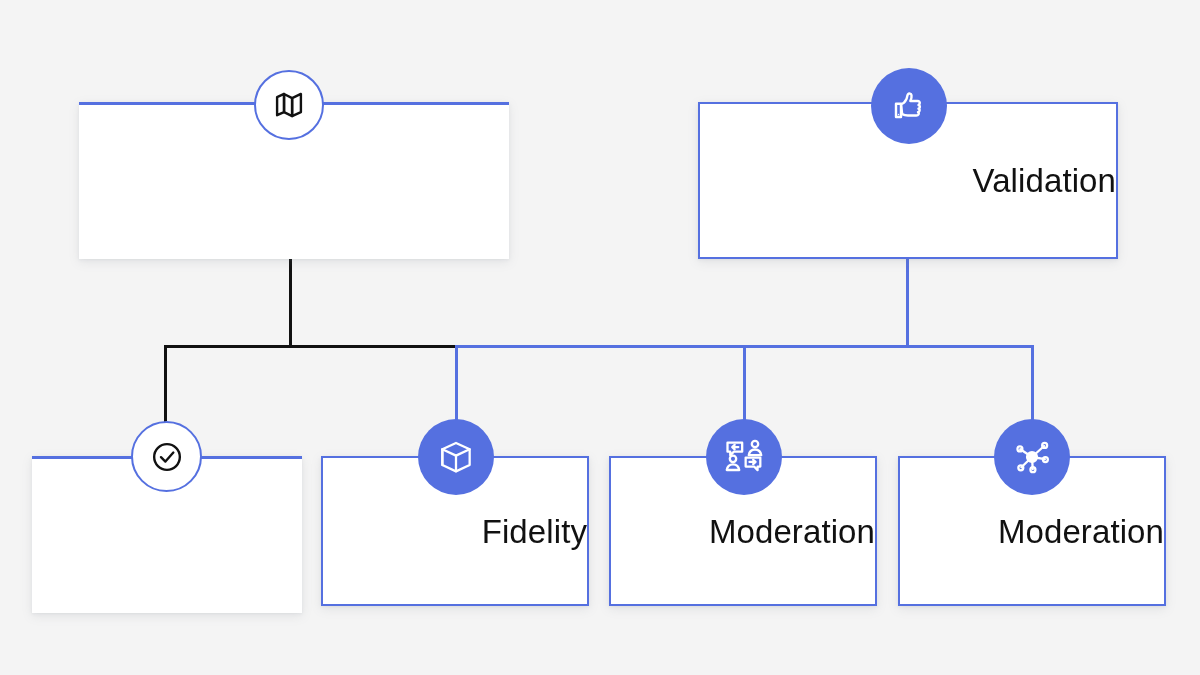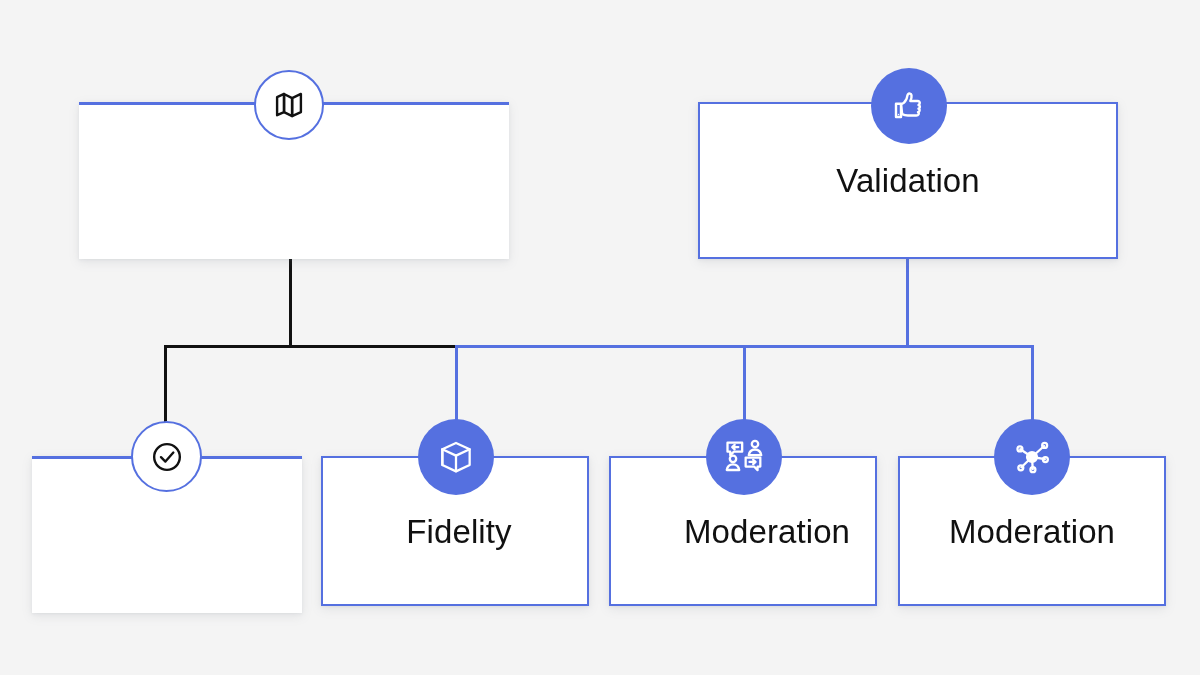--- a/index.html
+++ b/index.html
@@ -35,20 +35,21 @@
   .node {
     position: absolute;
     background: #ffffff;
     box-sizing: border-box;
     display: flex;
     align-items: center;
     justify-content: center;
   }
   .node-shadow {
     box-shadow: 0 3px 10px rgba(120,125,140,0.14), 0 1px 3px rgba(120,125,140,0.10);
+    justify-content: flex-end;
   }
   
   .node-toprule {
     border-top: 3px solid #5570e0;
   }
   
   .node-outlined {
     border: 2px solid #5570e0;
   }
 

